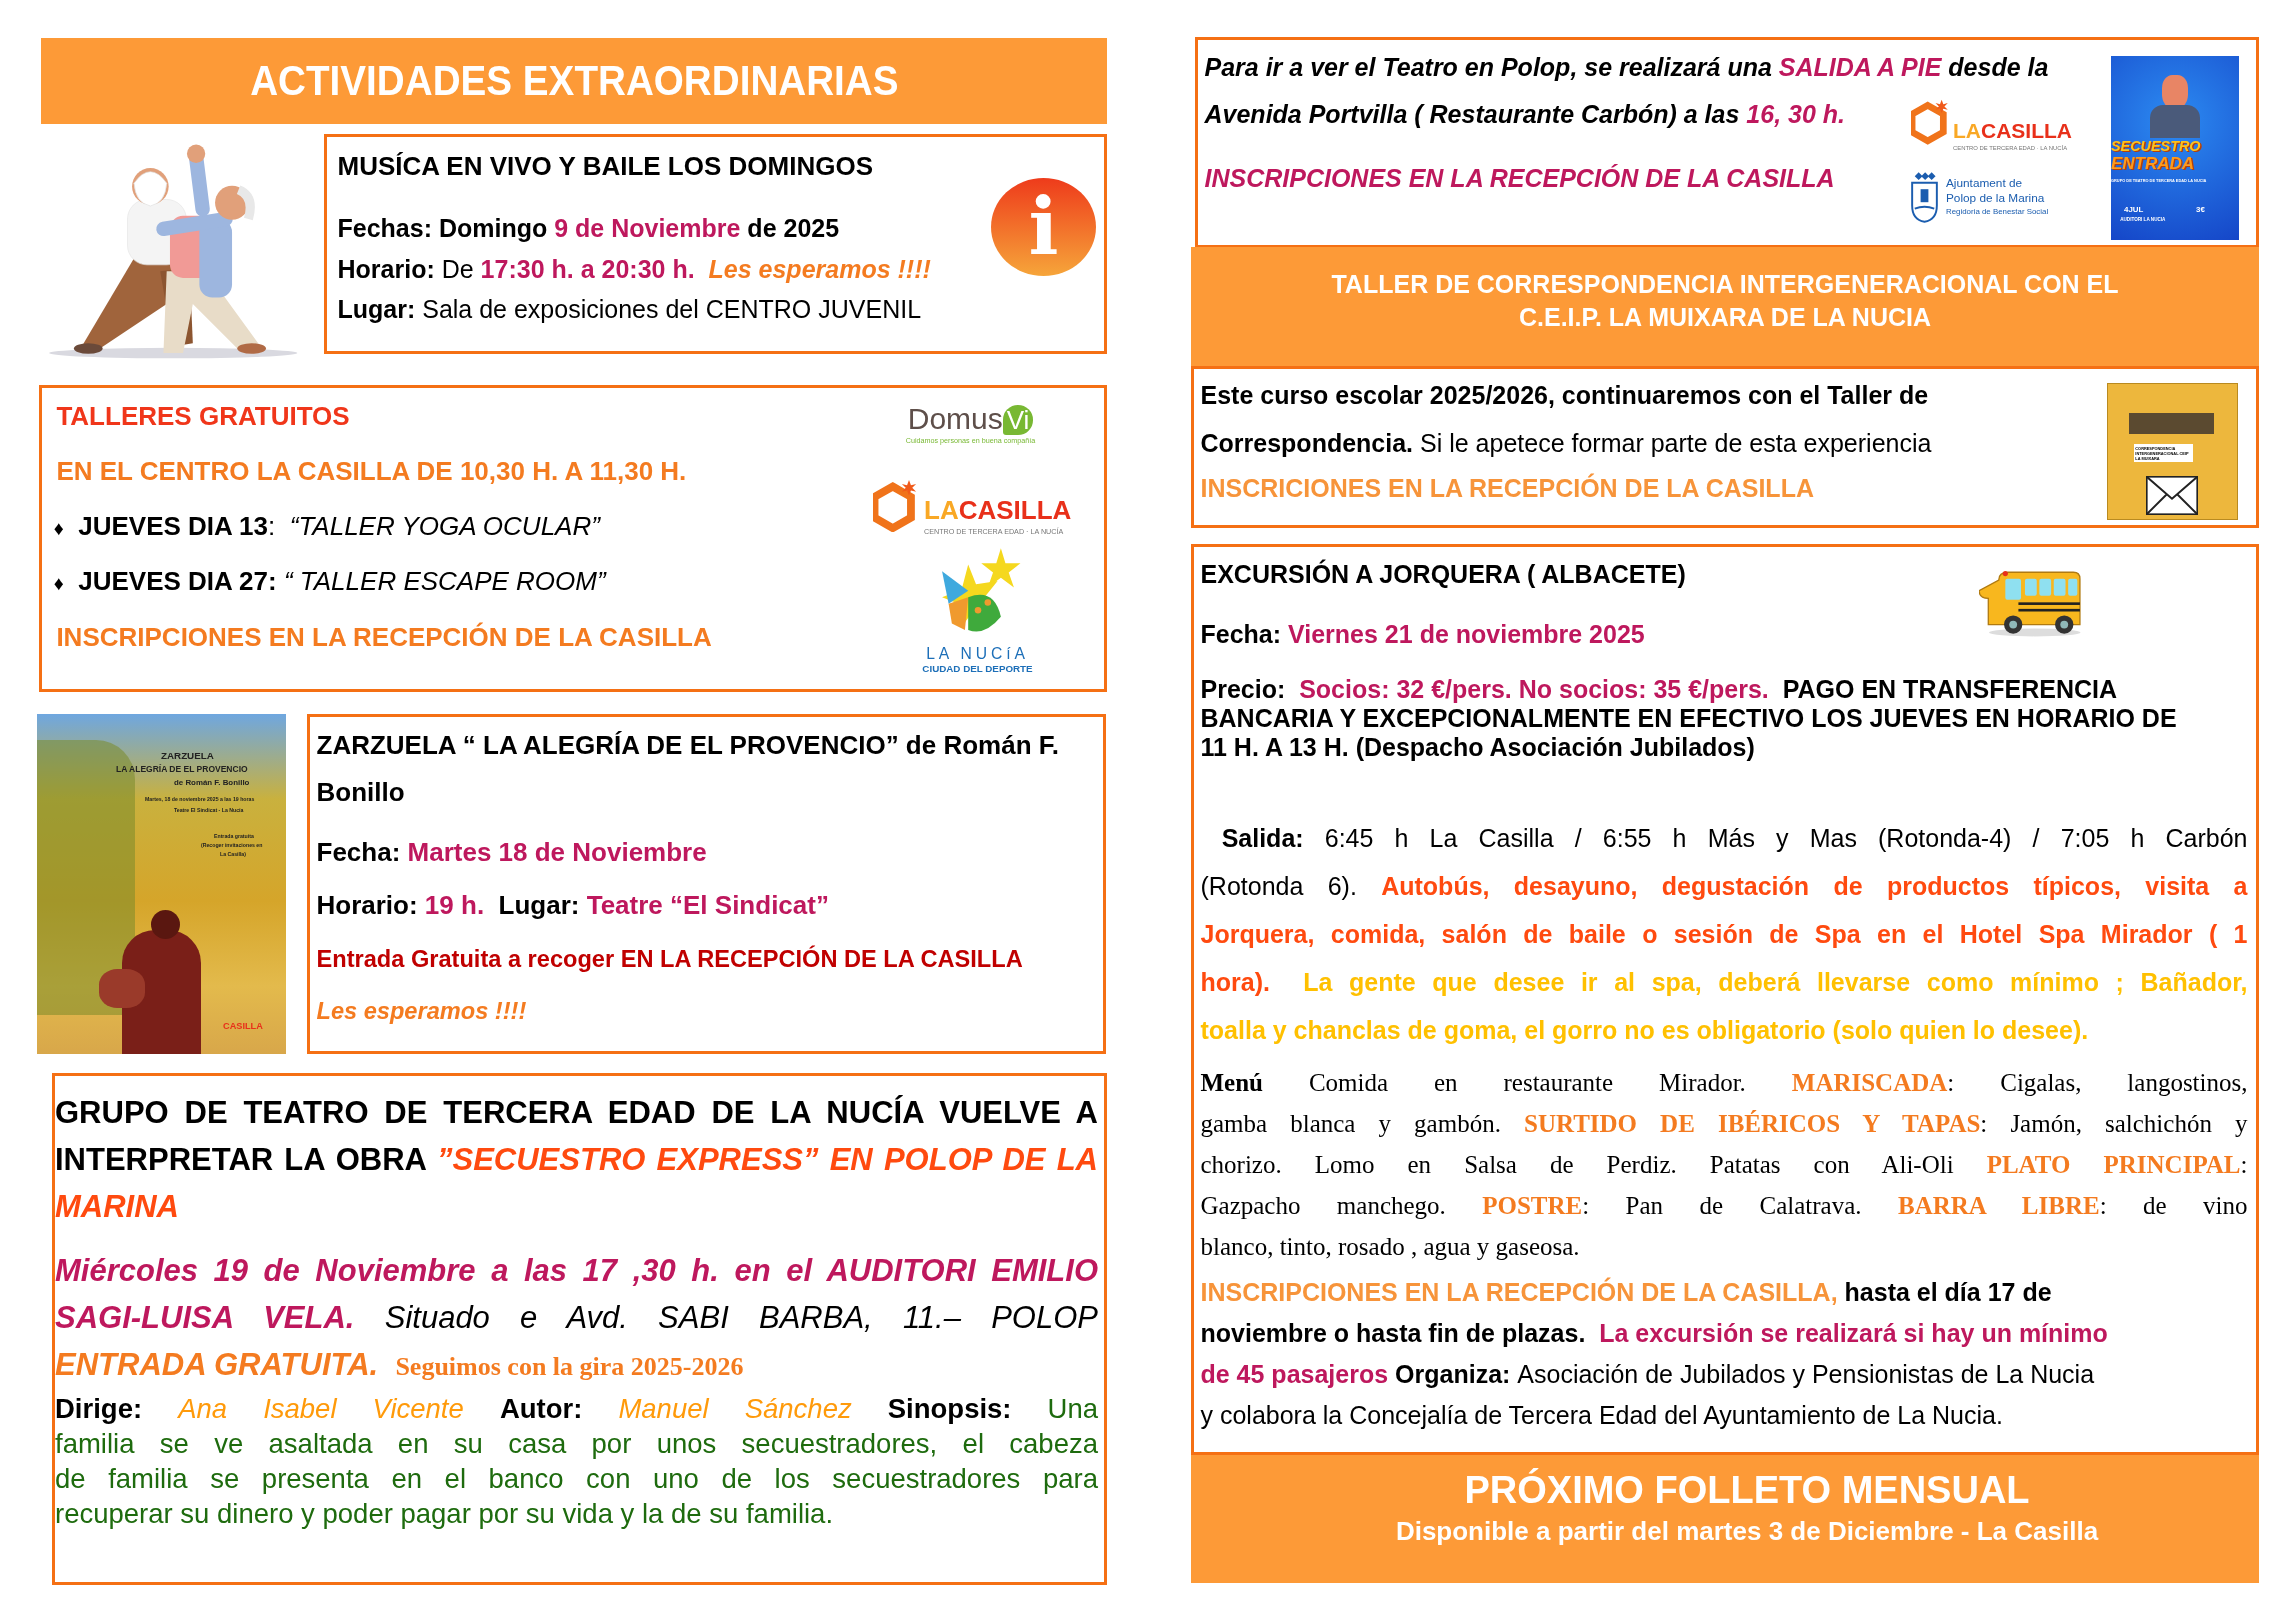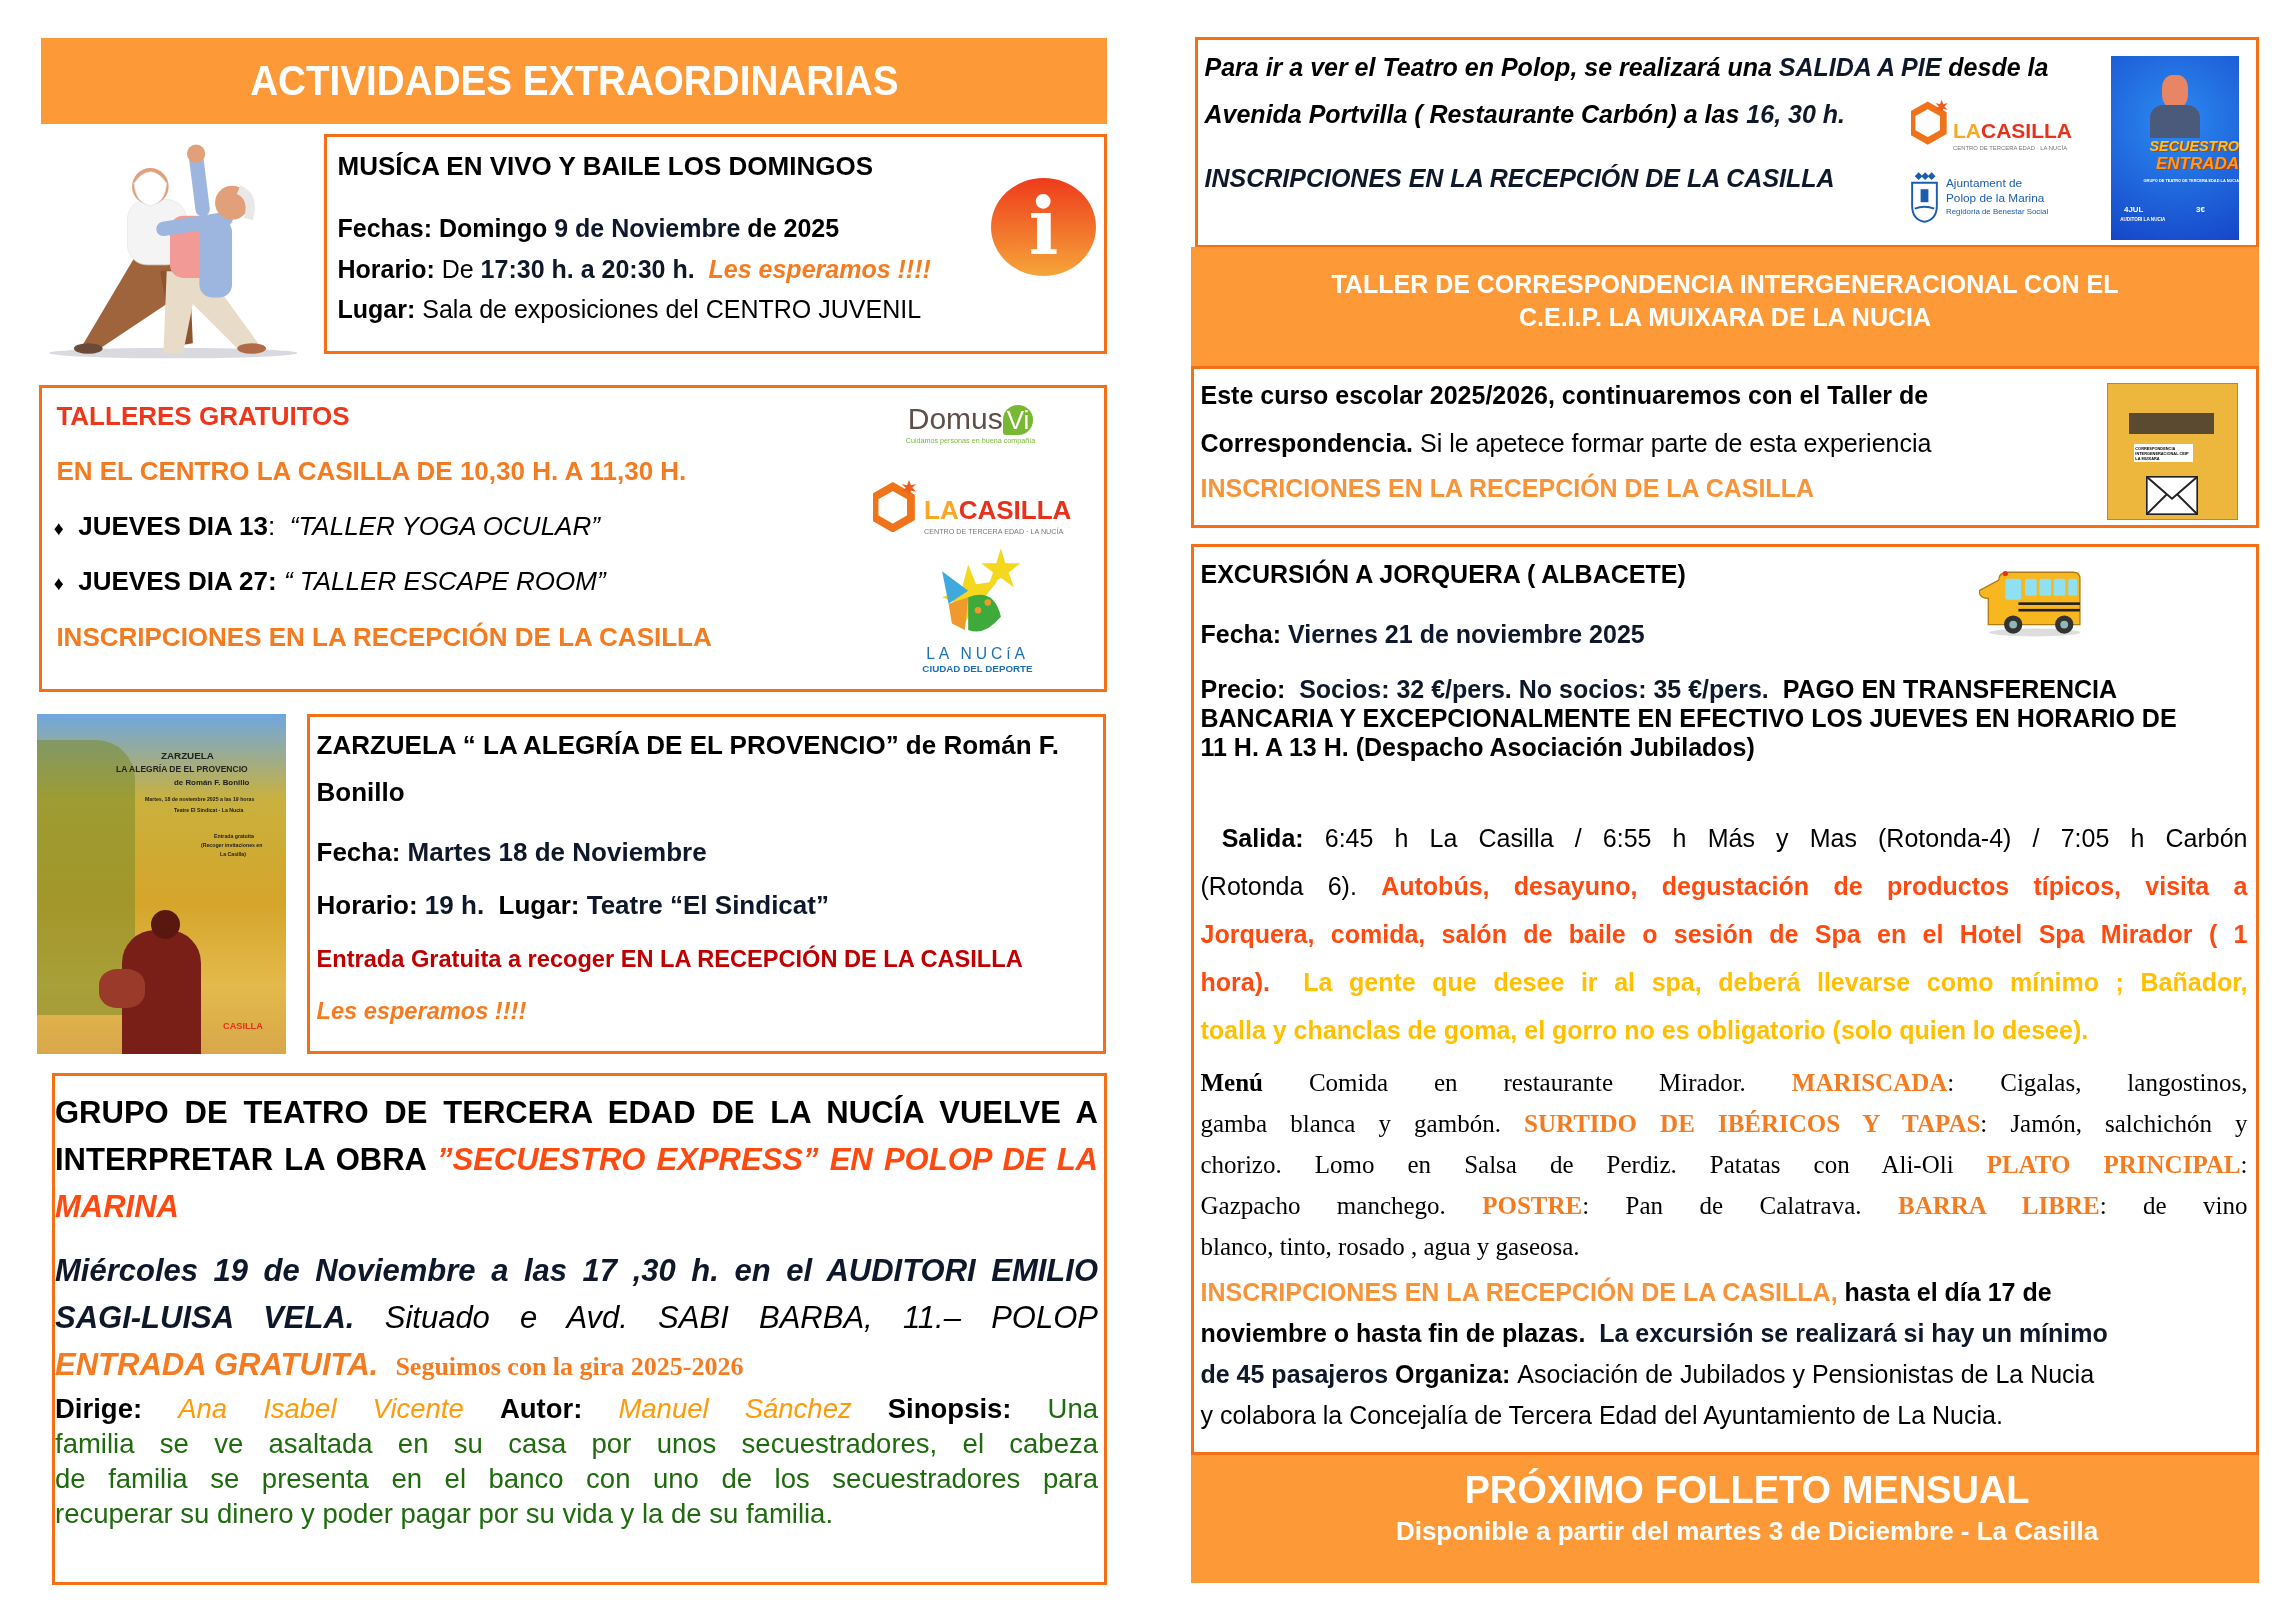--- a/index.html
+++ b/index.html
@@ -6,21 +6,21 @@
   body { width:2295px; height:1623px; position:relative; overflow:hidden;
          font-family:"Liberation Sans", sans-serif; color:#000; }
   .abs { position:absolute; box-sizing:border-box; }
   .banner { background:#FD9A37; color:#fff; text-align:center; font-weight:bold;
             font-family:"Liberation Sans", sans-serif; }
   .box { border:3.3px solid #F57014; background:#fff; }
   .cal { font-family:"Liberation Sans Narrow","Liberation Sans", sans-serif; }
   .t { position:absolute; white-space:nowrap; }
   .b { font-weight:bold; }
   .i { font-style:italic; }
-  .red { color:#0f172a; }
+  .red { color:#be185d; }
   .darkred { color:#C00000; }
   .orange { color:#F47B20; }
   .orlight { color:#F7943A; }
   .orred { color:#FF4A0F; }
   .gold { color:#FFC000; }
   .amber { color:#FF9A0A; }
   .green { color:#1E6B0E; }
   .just { text-align:justify; text-align-last:justify; white-space:normal; }
 </style>
 </head>
@@ -226,21 +226,21 @@
       <rect x="19" y="28" width="12" height="20" fill="#1B5DAF"></rect>
       <path d="M10,58 q15,-6 30,0" stroke="#1B5DAF" stroke-width="3" fill="none"></path>
     </svg>
     <div class="abs" style="left:38px; top:5.2px; font-size:11.8px; line-height:14.4px; color:#1B5DAF; white-space:nowrap;">
       <div>Ajuntament de</div>
       <div>Polop de la Marina</div>
       <div style="font-size:7.9px;">Regidoria de Benestar Social</div>
     </div>
   </div>
 
-  <div class="abs" style="left:913px; top:15.7px; width:128px; height:184px; background:radial-gradient(circle at 50% 35%,#2C8BF2,#1546C8); overflow:hidden; text-align:right;">
+  <div class="abs" style="left:913px; top:15.7px; width:128px; height:184px; background:radial-gradient(circle at 50% 35%,#2C8BF2,#1546C8); overflow:hidden; text-align:left;">
     <div class="abs" style="left:51px; top:19.6px; width:26px; height:33px; background:#E88565; border-radius:40%;"></div>
     <div class="abs" style="left:39px; top:49px; width:50px; height:33px; background:#4A5A7A; border-radius:13px 13px 0 0;"></div>
     <div class="abs" style="left:0; top:82px; width:128px; font-size:14.4px; font-weight:bold; font-style:italic; color:#FFC21A; text-shadow:1.3px 1.3px 0 #B4400A;">SECUESTRO</div>
     <div class="abs" style="left:0; top:98px; width:128px; font-size:17px; font-weight:bold; font-style:italic; color:#FF9A1A; text-shadow:1.3px 1.3px 0 #B4400A;">ENTRADA</div>
     <div class="abs" style="left:0; top:122px; width:128px; font-size:3.9px; color:#fff; font-weight:bold;">GRUPO DE TEATRO DE TERCERA EDAD LA NUCIA</div>
     <div class="abs" style="left:13px; top:149px; font-size:7.9px; color:#fff; font-weight:bold;">4JUL</div>
     <div class="abs" style="left:85px; top:149px; font-size:7.9px; color:#fff; font-weight:bold;">3€</div>
     <div class="abs" style="left:9.2px; top:161px; font-size:4.6px; color:#fff; font-weight:bold;">AUDITORI LA NUCIA</div>
   </div>
 </div>

